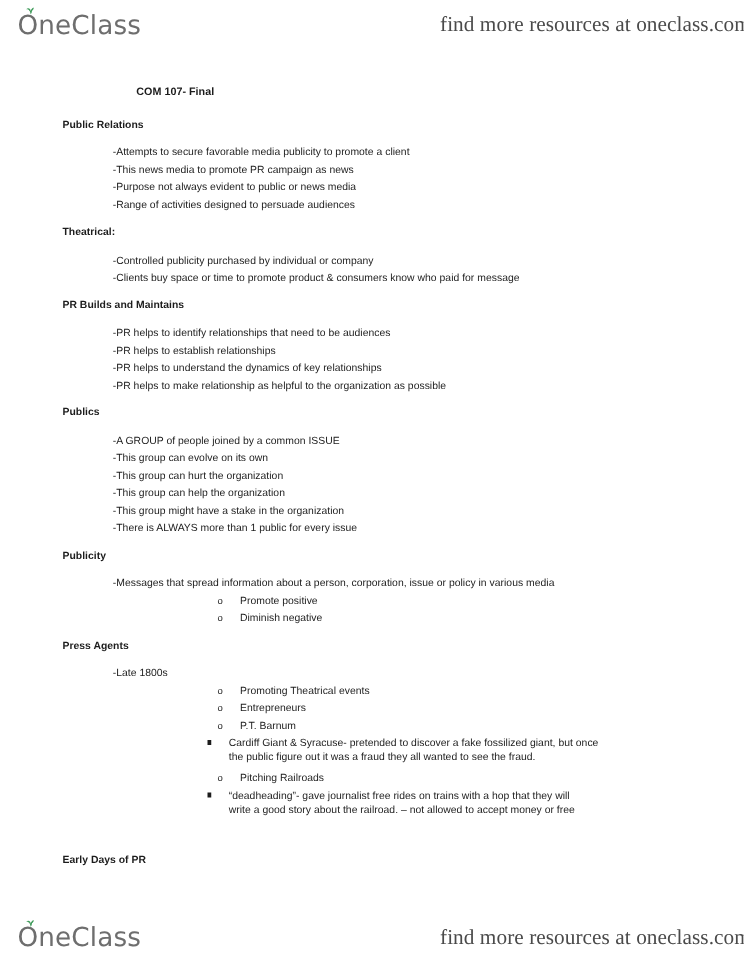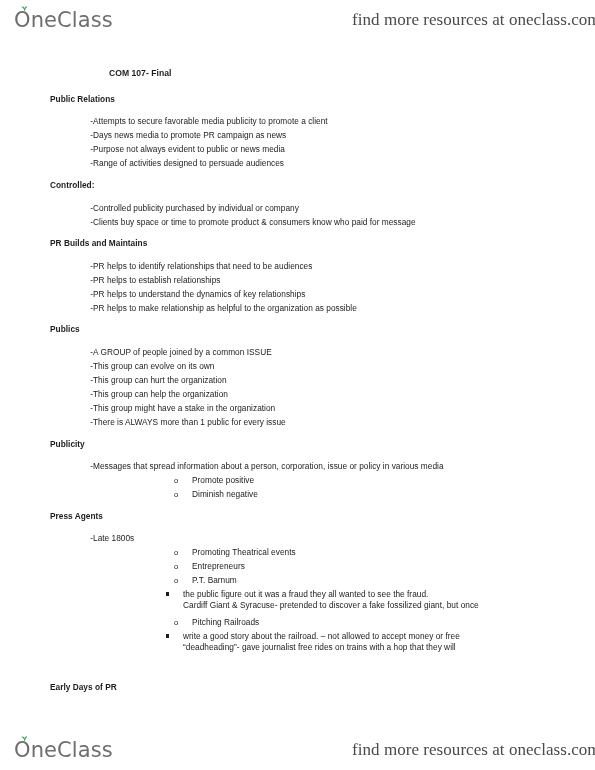--- a/index.html
+++ b/index.html
@@ -173,30 +173,30 @@
   <div class="doc">
 
     <div class="doc-title" style="top:68px">COM 107- Final</div>
 
     <div class="heading" style="top:94px">Public Relations</div>
 
     <div class="bullet" style="top:116px">
       <span class="mk">-</span><span>Attempts to secure favorable media publicity to promote a client</span>
     </div>
     <div class="bullet" style="top:130px">
-      <span class="mk">-</span><span>Days news media to promote PR campaign as news</span>
+      <span class="mk">-</span><span>This news media to promote PR campaign as news</span>
     </div>
     <div class="bullet" style="top:144px">
       <span class="mk">-</span><span>Purpose not always evident to public or news media</span>
     </div>
     <div class="bullet" style="top:158px">
       <span class="mk">-</span><span>Range of activities designed to persuade audiences</span>
     </div>
 
-    <div class="heading" style="top:180px">Controlled:</div>
+    <div class="heading" style="top:180px">Theatrical:</div>
 
     <div class="bullet" style="top:203px">
       <span class="mk">-</span><span>Controlled publicity purchased by individual or company</span>
     </div>
     <div class="bullet" style="top:217px">
       <span class="mk">-</span><span>Clients buy space or time to promote product &amp; consumers know who paid for message</span>
     </div>
 
     <div class="heading" style="top:238px">PR Builds and Maintains</div>
 
@@ -257,34 +257,34 @@
     <div class="subbullet" style="top:561px">
       <span class="mk">o</span><span>Entrepreneurs</span>
     </div>
     <div class="subbullet" style="top:575px">
       <span class="mk">o</span><span>P.T. Barnum</span>
     </div>
 
     <div class="subsubbullet" style="top:589px">
       <span class="mk"></span>
       <span class="tx">
+        <span class="ln">Cardiff Giant &amp; Syracuse- pretended to discover a fake fossilized giant, but once</span>
         <span class="ln">the public figure out it was a fraud they all wanted to see the fraud.</span>
-        <span class="ln">Cardiff Giant &amp; Syracuse- pretended to discover a fake fossilized giant, but once</span>
       </span>
     </div>
 
     <div class="subbullet" style="top:617px">
       <span class="mk">o</span><span>Pitching Railroads</span>
     </div>
 
     <div class="subsubbullet" style="top:631px">
       <span class="mk"></span>
       <span class="tx">
+        <span class="ln">“deadheading”- gave journalist free rides on trains with a hop that they will</span>
         <span class="ln">write a good story about the railroad. – not allowed to accept money or free</span>
-        <span class="ln">“deadheading”- gave journalist free rides on trains with a hop that they will</span>
       </span>
     </div>
 
     <div class="heading" style="top:682px">Early Days of PR</div>
 
   </div>
 
   <div class="band band-footer">
     <div class="brand">
       <span class="brand-mark">OneClass</span>

